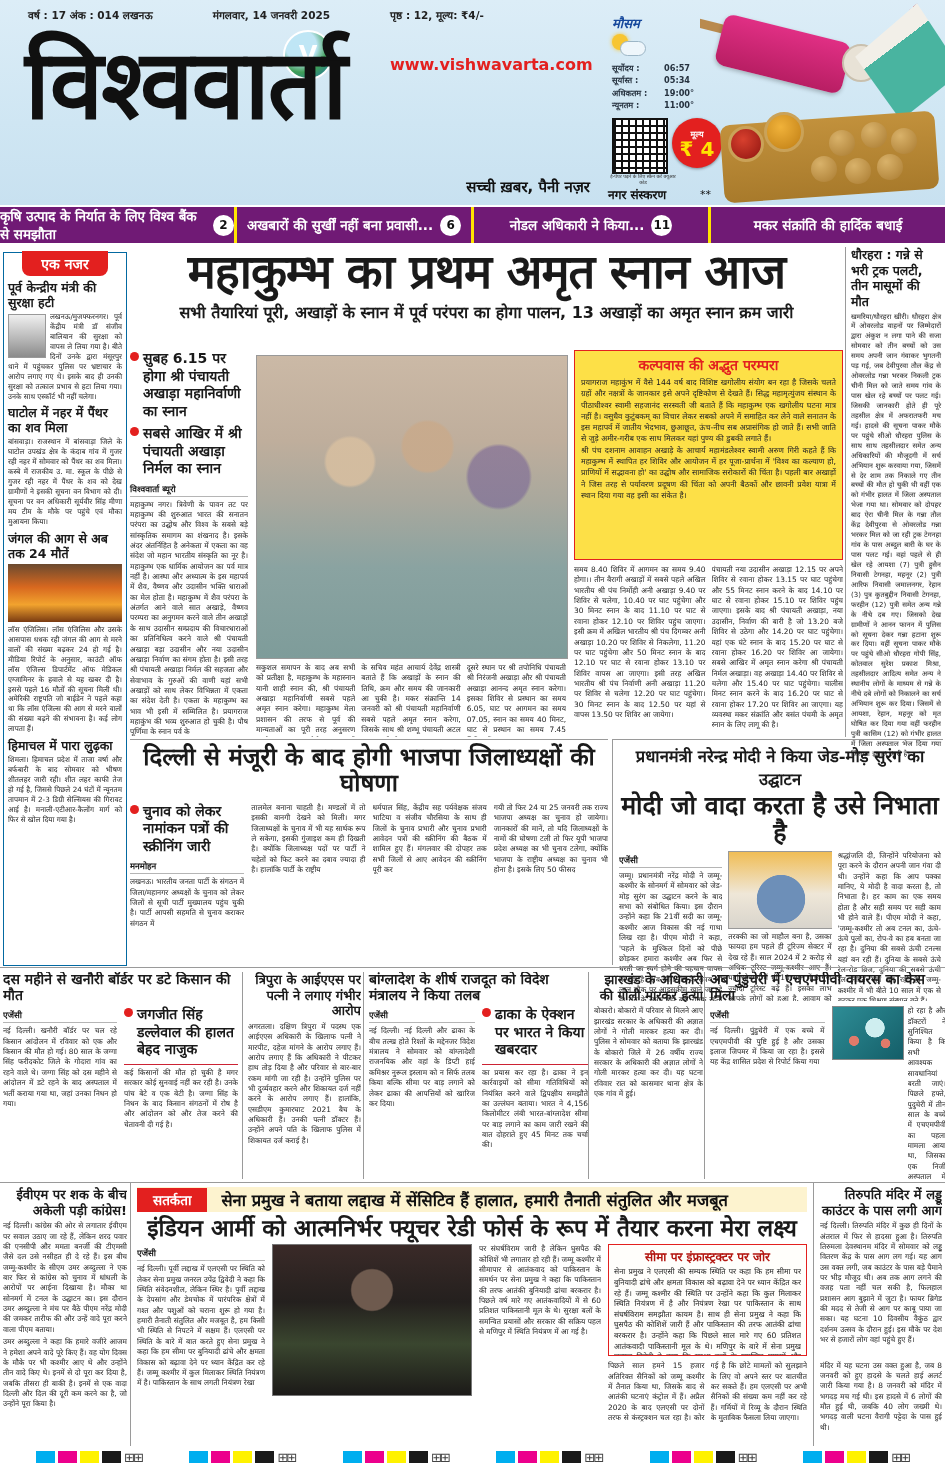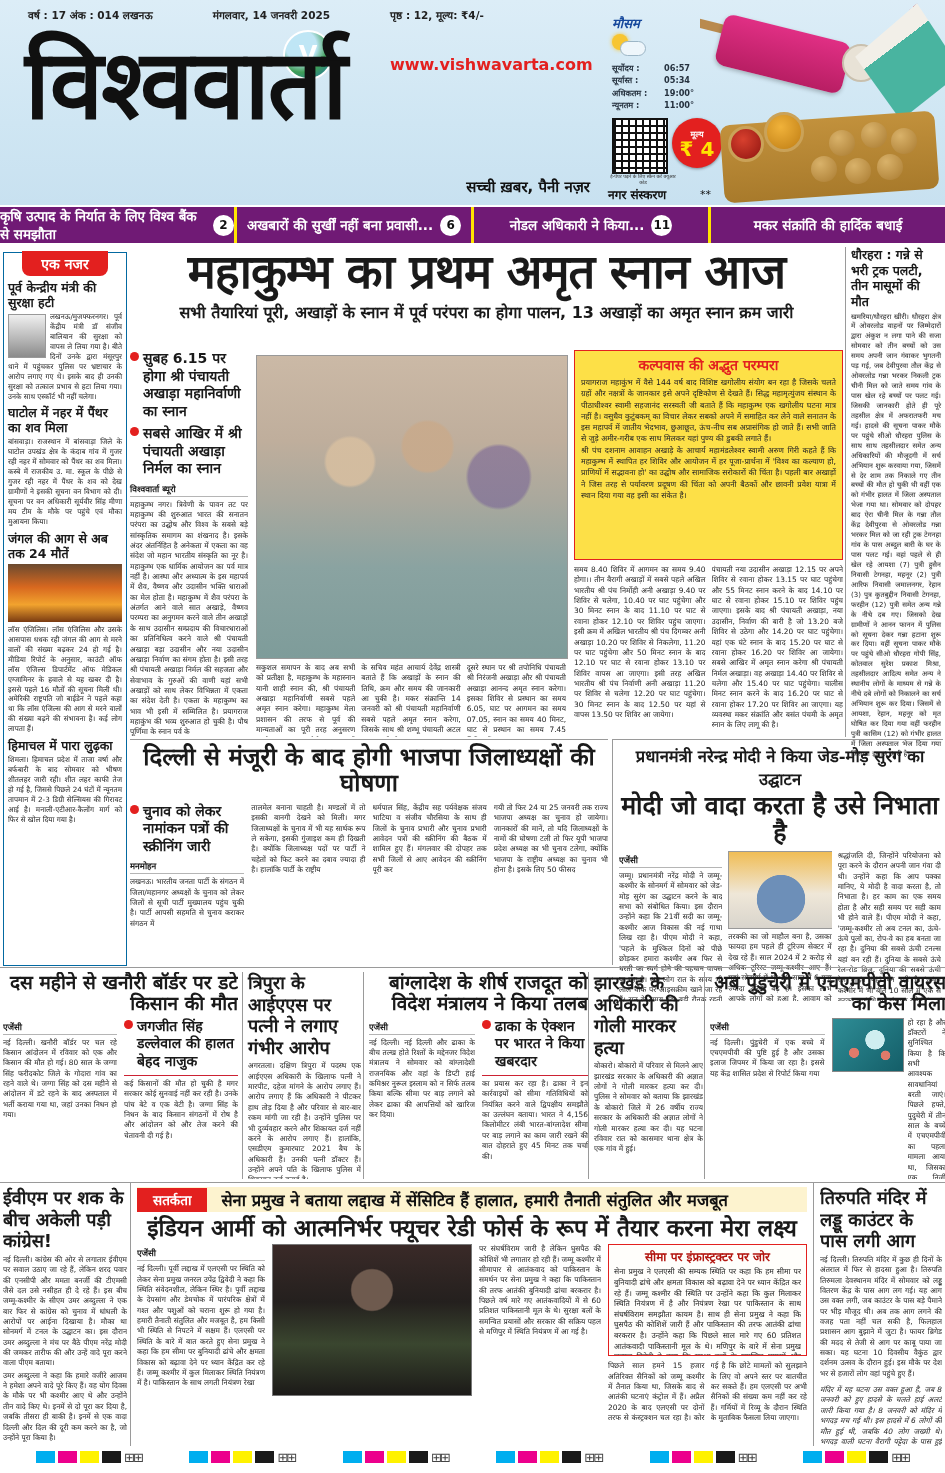--- a/index.html
+++ b/index.html
@@ -105,22 +105,22 @@
   .modi-kick{font-size:16.5px;font-weight:bold;text-align:center;}
   .modi-hl{font-size:25px;font-weight:800;text-align:center;line-height:1.08;margin-top:2px;}
   .modi-cols{display:flex;gap:6px;margin-top:5px;height:150px;}
   .modi-cols > div{flex:1;overflow:hidden;}
   .modi-photo{width:100%;height:76px;border:1px solid #999;margin-bottom:3px;
       background:radial-gradient(circle at 50% 62%,#6d8fb8 0 34%,transparent 35%),
                  linear-gradient(180deg,#f0bd55 0%,#efe7d8 55%,#d8d4cc 100%);}
   
   .midband{left:0;top:967px;width:945px;height:213px;border-top:1px solid #9a9a9a;}
   .mid-art{position:absolute;top:4px;bottom:2px;overflow:hidden;}
-  .mid-hl{font-size:19px;font-weight:800;text-align:right;line-height:1.12;}
-  .mid-hl-sm{font-size:18px;font-weight:800;text-align:left;line-height:1.2;}
+  .mid-hl{font-size:14px;font-weight:800;text-align:left;line-height:1.12;}
+  .mid-hl-sm{font-size:13px;font-weight:800;text-align:right;line-height:1.2;}
   .mid-cols{display:flex;gap:7px;margin-top:3px;}
   .mid-cols > div{flex:1;overflow:hidden;}
   .vdiv{border-left:1px solid #9a9a9a;}
   .virus{width:70px;height:52px;float:left;margin:0 4px 2px 0;border:1px solid #888;
      background:radial-gradient(circle at 60% 40%,#cfeef0 0 18%,transparent 19%),
                 radial-gradient(circle at 30% 65%,#e07a6a 0 8%,transparent 9%),
                 radial-gradient(circle at 75% 70%,#e07a6a 0 7%,transparent 8%),
                 linear-gradient(135deg,#2e8d96,#145e68);}
   
   .botband{left:0;top:1182px;width:945px;height:263px;border-top:1px solid #9a9a9a;}
@@ -420,21 +420,21 @@
             <div class="bt">पिछले साल हमने 15 हजार अतिरिक्त सैनिकों को जम्मू कश्मीर में तैनात किया था, जिसके बाद से आतंकी घटनाएं कंट्रोल में हैं। अप्रैल 2020 के बाद एलएसी पर दोनों तरफ से कंस्ट्रक्शन चल रहा है। कोर कमांडर को पावर दी</div>
             <div class="bt">गई है कि छोटे मामलों को सुलझाने के लिए वो अपने स्तर पर बातचीत कर सकते हैं। हम एलएसी पर अभी सैनिकों की संख्या कम नहीं कर रहे हैं। गर्मियों में रिव्यू के दौरान स्थिति के मुताबिक फैसला लिया जाएगा।</div>
           </div>
         </div>
       </div>
     </article>
 
     <article class="tirupati">
       <div class="mid-hl-sm">तिरुपति मंदिर में लड्डू काउंटर के पास लगी आग</div>
       <div class="bt" style="margin-top:3px;">नई दिल्ली। तिरुपति मंदिर में कुछ ही दिनों के अंतराल में फिर से हादसा हुआ है। तिरुपति तिरुमला देवस्थानम मंदिर में सोमवार को लड्डू वितरण केंद्र के पास आग लग गई। यह आग उस वक्त लगी, जब काउंटर के पास बड़े पैमाने पर भीड़ मौजूद थी। अब तक आग लगने की वजह पता नहीं चल सकी है, फिलहाल प्रशासन आग बुझाने में जुटा है। फायर ब्रिगेड की मदद से तेजी से आग पर काबू पाया जा सका। यह घटना 10 दिवसीय वैकुंठ द्वार दर्शनम उत्सव के दौरान हुई। इस मौके पर देश भर से हजारों लोग वहां पहुंचे हुए हैं।</div>
-      <div class="bt" style="margin-top:6px;font-style:italic;">मंदिर में यह घटना उस वक्त हुआ है, जब 8 जनवरी को हुए हादसे के चलते हाई अलर्ट जारी किया गया है। 8 जनवरी को मंदिर में भगदड़ मच गई थी। इस हादसे में 6 लोगों की मौत हुई थी, जबकि 40 लोग जख्मी थे। भगदड़ वाली घटना वैरागी पट्टेदा के पास हुई थी।</div>
+      <div class="bt" style="margin-top:15px;">मंदिर में यह घटना उस वक्त हुआ है, जब 8 जनवरी को हुए हादसे के चलते हाई अलर्ट जारी किया गया है। 8 जनवरी को मंदिर में भगदड़ मच गई थी। इस हादसे में 6 लोगों की मौत हुई थी, जबकि 40 लोग जख्मी थे। भगदड़ वाली घटना वैरागी पट्टेदा के पास हुई थी।</div>
     </article>
   </section>
 
   <footer class="abs bars">
     <div class="bar-group">
       <span class="sw sw-c"></span>
         <span class="sw sw-m"></span>
         <span class="sw sw-y"></span>
         <span class="sw sw-k"></span>
         <span class="regmark"></span>

